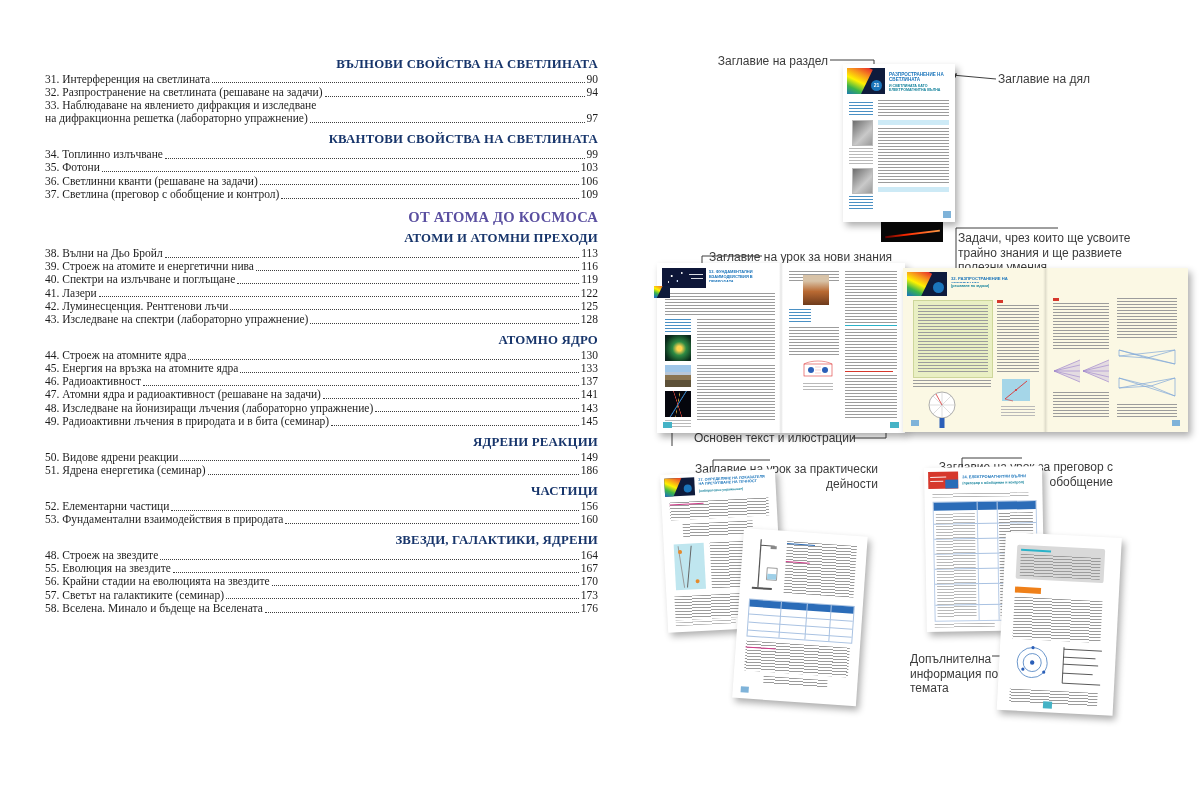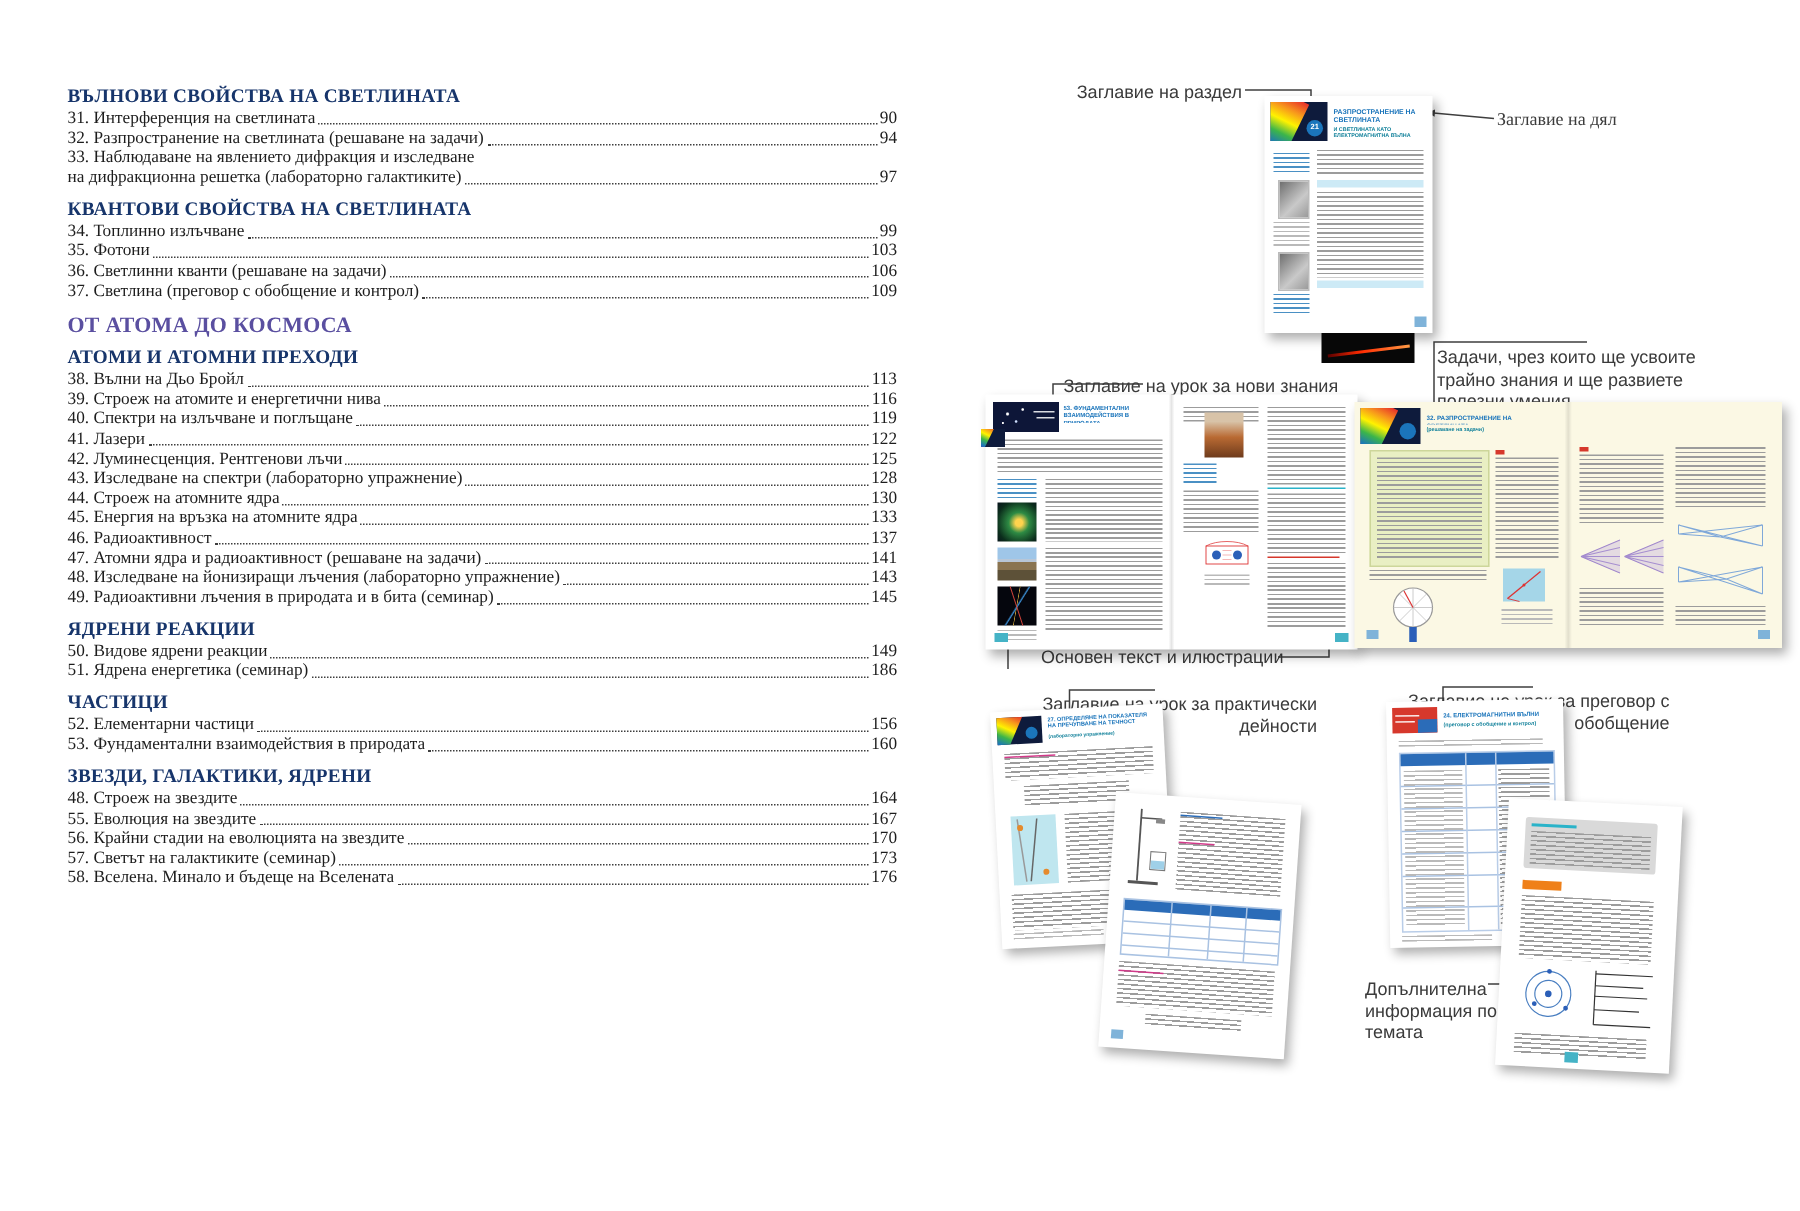--- a/index.html
+++ b/index.html
@@ -2,21 +2,21 @@
 <html><head>
 <meta charset="utf-8">
 <style>
   html,body{margin:0;padding:0;background:#fff;}
   .canvas{position:relative;width:1200px;height:807px;background:#ffffff;overflow:hidden;
           font-family:"Liberation Sans",sans-serif;}
   .abs{position:absolute;}
 
   
   .toc{position:absolute;left:45px;top:50px;width:553px;
-       font-family:"Liberation Serif",serif;font-size:11.5px;line-height:13.2px;color:#1d1d1d;}
+       font-family:"Liberation Serif",serif;font-size:11.5px;line-height:13.2px;color:#1d1d1d;text-align:right;}
   .toc-heading{font-weight:bold;font-size:12.8px;color:#17356b;margin:7.5px 0 2px;letter-spacing:.2px;}
   .toc-heading.violet{font-size:14.6px;color:#5a4fa0;margin:10px 0 3px;font-family:Liberation Serif, serif;}
   .toc-row{display:flex;}
   .toc-text{white-space:nowrap;}
   .leader{flex:1 1 auto;border-bottom:1.3px dotted #3e3e3e;margin:0 2px 2.5px 2px;align-self:flex-end;min-width:6px;}
   .pnum{white-space:nowrap;}
 
   
   .callout{position:absolute;color:#3b3b3b;font-size:12px;line-height:14.5px;}
   .lines{position:absolute;left:0;top:0;pointer-events:none;}
@@ -86,21 +86,21 @@
       </div>
       <div class="toc-row">
         <span class="toc-text">32. Разпространение на светлината (решаване на задачи)</span>
         <span class="leader"></span>
         <span class="pnum">94</span>
       </div>
       <div class="toc-row">
         <span class="toc-text">33. Наблюдаване на явлението дифракция и изследване</span>
       </div>
       <div class="toc-row">
-        <span class="toc-text">на дифракционна решетка (лабораторно галактиките)</span>
+        <span class="toc-text">на дифракционна решетка (лабораторно упражнение)</span>
         <span class="leader"></span>
         <span class="pnum">97</span>
       </div>
       <div class="toc-heading">КВАНТОВИ СВОЙСТВА НА СВЕТЛИНАТА</div>
       <div class="toc-row">
         <span class="toc-text">34. Топлинно излъчване</span>
         <span class="leader"></span>
         <span class="pnum">99</span>
       </div>
       <div class="toc-row">
@@ -143,20 +143,21 @@
       <div class="toc-row">
         <span class="toc-text">42. Луминесценция. Рентгенови лъчи</span>
         <span class="leader"></span>
         <span class="pnum">125</span>
       </div>
       <div class="toc-row">
         <span class="toc-text">43. Изследване на спектри (лабораторно упражнение)</span>
         <span class="leader"></span>
         <span class="pnum">128</span>
       </div>
+      <div class="toc-heading">АТОМНО ЯДРО</div>
       <div class="toc-row">
         <span class="toc-text">44. Строеж на атомните ядра</span>
         <span class="leader"></span>
         <span class="pnum">130</span>
       </div>
       <div class="toc-row">
         <span class="toc-text">45. Енергия на връзка на атомните ядра</span>
         <span class="leader"></span>
         <span class="pnum">133</span>
       </div>
@@ -246,21 +247,21 @@
       <polyline points="797,430 797,389" marker-end="url(#arr)"></polyline>
       <polyline points="852,438 886,438 886,327" marker-end="url(#arr)"></polyline>
       <polyline points="1058,228 956,228 956,281" marker-end="url(#arr)"></polyline>
       <polyline points="770,460 713,460 713,496" marker-end="url(#arr)"></polyline>
       <polyline points="1022,458 962,458 962,491" marker-end="url(#arr)"></polyline>
       <polyline points="992,656 1009,656 1009,570 1026,570" marker-end="url(#arr)"></polyline>
     </g>
   </svg>
 
   <div class="callout" style="right:372px;top:54px;white-space:nowrap;">Заглавие на раздел</div>
-  <div class="callout" style="left:998px;top:72px;white-space:nowrap;font-family:Liberation Serif, serif;">Заглавие на дял</div>
+  <div class="callout" style="left:998px;top:72px;white-space:nowrap;">Заглавие на дял</div>
   <div class="callout" style="left:709px;top:250px;white-space:nowrap;">Заглавие на урок за нови знания</div>
   <div class="callout" style="left:694px;top:431px;white-space:nowrap;">Основен текст и илюстрации</div>
   <div class="callout" style="left:958px;top:231px;width:176px;">Задачи, чрез които ще усвоите трайно знания и ще развиете полезни умения</div>
   <div class="callout" style="right:322px;top:462px;width:186px;text-align:right;">Заглавие на урок за практически дейности</div>
   <div class="callout" style="right:87px;top:460px;width:175px;text-align:right;">Заглавие на урок за преговор с обобщение</div>
   <div class="callout" style="left:910px;top:652px;width:95px;">Допълнителна информация по темата</div>
 
   <div class="pg" style="left:843px;top:64px;width:112px;height:158px;">
     <div class="abs logo-rb" style="left:4px;top:4px;width:38px;height:26px;">
       <div class="band"></div>

